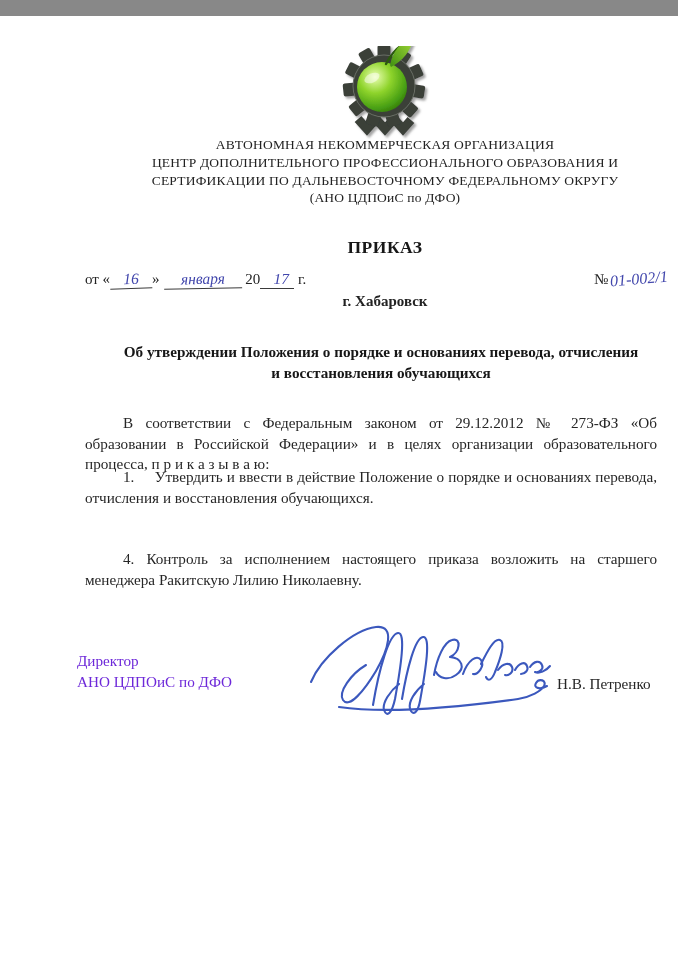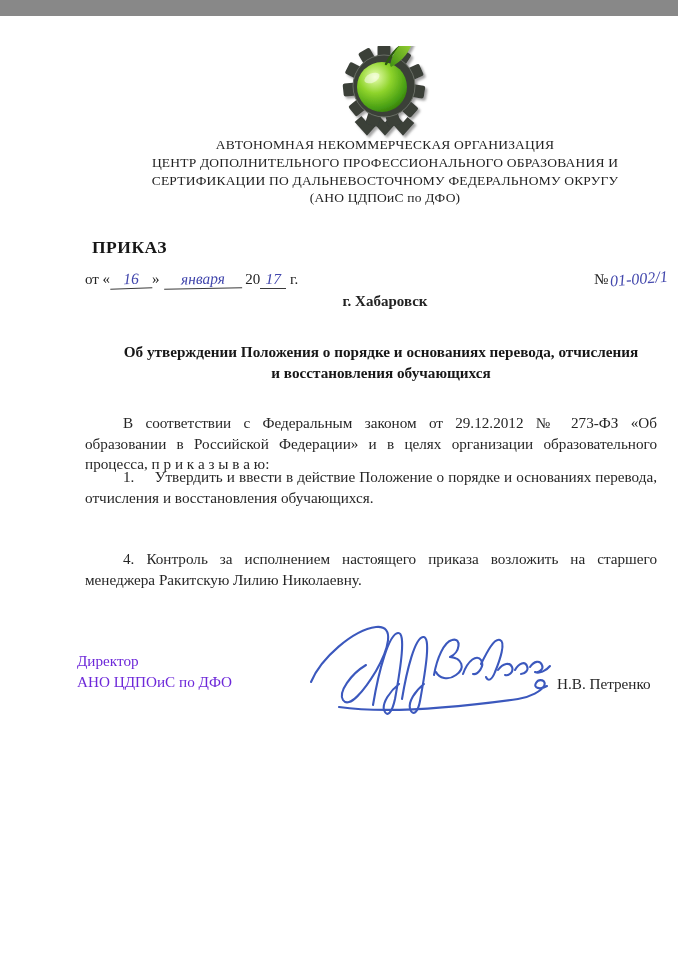--- a/index.html
+++ b/index.html
@@ -15,34 +15,34 @@
   
   .logo{position:absolute;left:328px;top:30px;width:114px;height:94px;}
   
   .org-block{
     position:absolute;left:92px;top:120px;width:586px;
     text-align:center;font-size:13.5px;line-height:17.8px;
     color:#222;letter-spacing:.2px;
   }
   .doc-title{
     position:absolute;left:92px;top:221px;width:586px;
-    font-size:17.5px;font-weight:bold;color:#171717;
+    text-align:center;font-size:17.5px;font-weight:bold;color:#171717;
     letter-spacing:.5px;
   }
   
   .date-line{position:absolute;left:85px;top:254px;font-size:15px;color:#222;white-space:nowrap;}
   .blank{display:inline-block;border-bottom:1.2px solid #3a3a3a;text-align:center;}
   .hand{
     font-style:italic;
     color:#4146ac;
     font-size:15.5px;
   }
   .blank-day{min-width:42px;transform:rotate(-2deg);}
   .blank-month{min-width:78px;margin-left:4px;transform:rotate(-1deg);}
-  .blank-year{min-width:26px;}
+  .blank-year{min-width:26px;padding-left:8px;}
   .doc-number{position:absolute;left:594px;top:254px;font-size:15px;color:#222;white-space:nowrap;}
   .doc-number .hand{display:inline-block;transform:rotate(-5deg);font-size:16px;margin-left:2px;}
   .city{position:absolute;left:92px;top:277px;width:586px;text-align:center;font-size:15px;color:#222;font-weight:bold;}
   
   .subject{
     position:absolute;left:95px;top:325px;width:572px;
     text-align:center;font-weight:bold;font-size:15.2px;line-height:21px;color:#171717;
   }
   
   .para{

